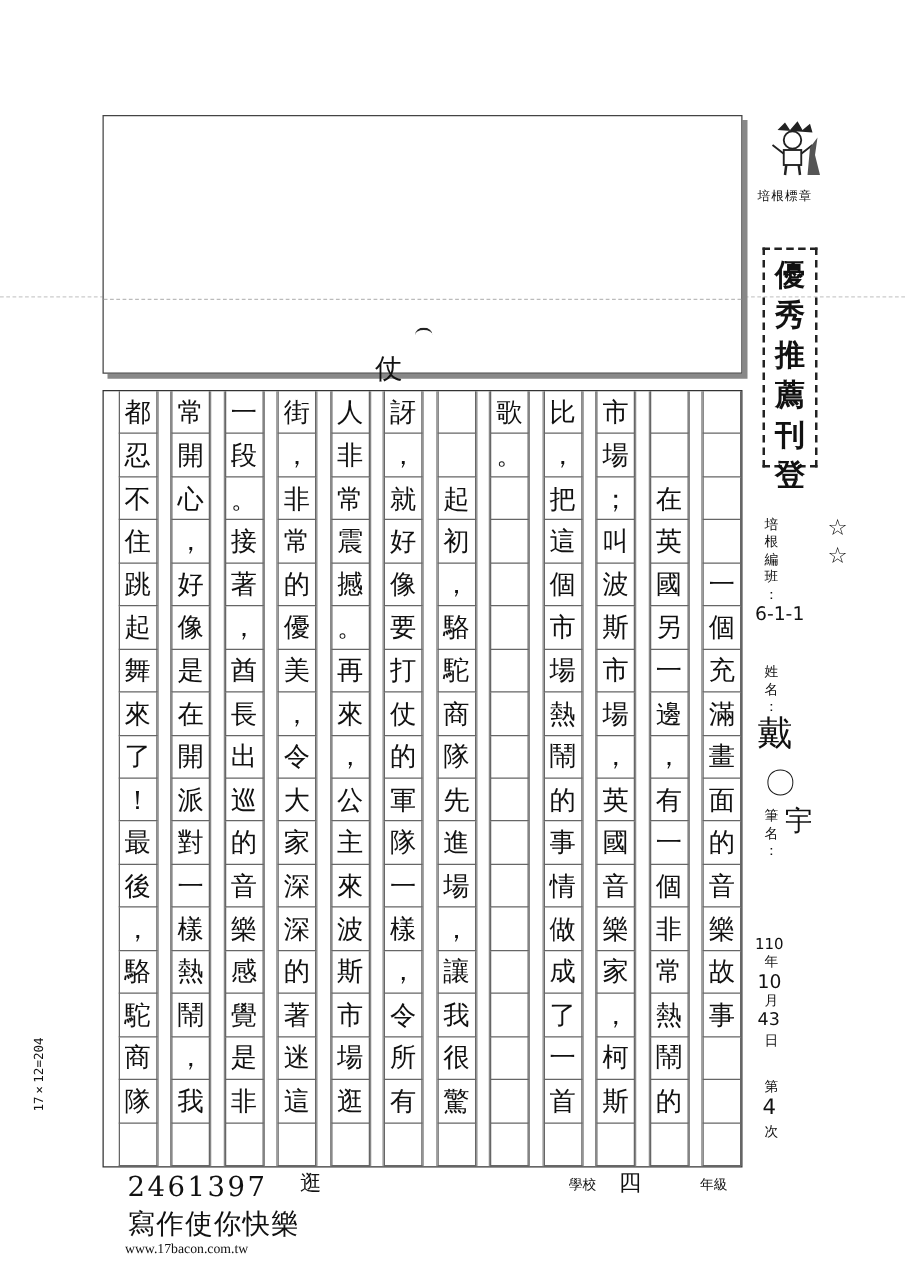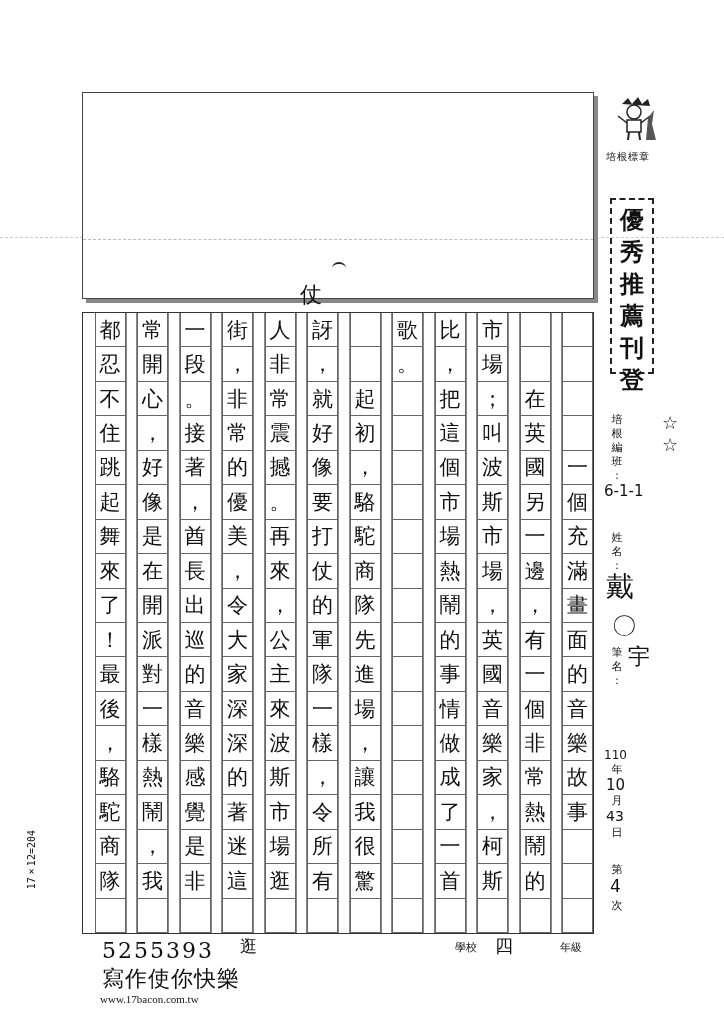--- a/index.html
+++ b/index.html
@@ -357,20 +357,20 @@
     <div class="abs vlabel" style="left: 610px; top: 862px;">第</div>
     <div class="abs hand" style="left: 610px; top: 876px; font-size: 17px;">4</div>
     <div class="abs vlabel" style="left: 610px; top: 898px;">次</div>
   </div>
 
 <div id="stars" class="abs hand">
     <div>☆</div>
     <div>☆</div>
   </div>
 
-<div id="code-number" class="abs">5255393</div>
+<div id="code-number" class="abs">2461397</div>
 <div id="slogan" class="abs">寫作使你快樂</div>
 <div id="website" class="abs">www.17bacon.com.tw</div>
 <div id="side-count" class="abs">17×12=204</div>
 <div id="bottom-note" class="abs hand">逛</div>
 <div id="school-label" class="abs">學校</div>
 <div id="grade-value" class="abs hand">四</div>
 <div id="grade-label" class="abs">年級</div>
 
 </body></html>

